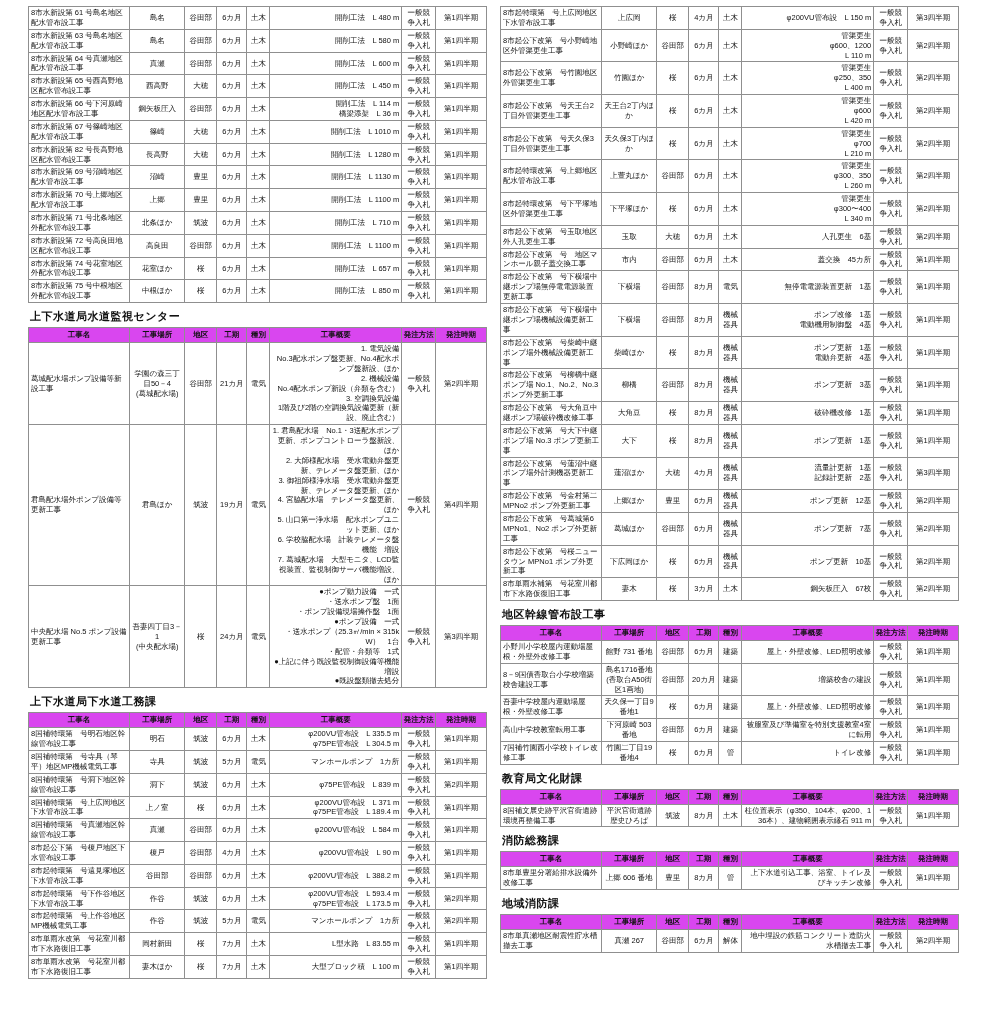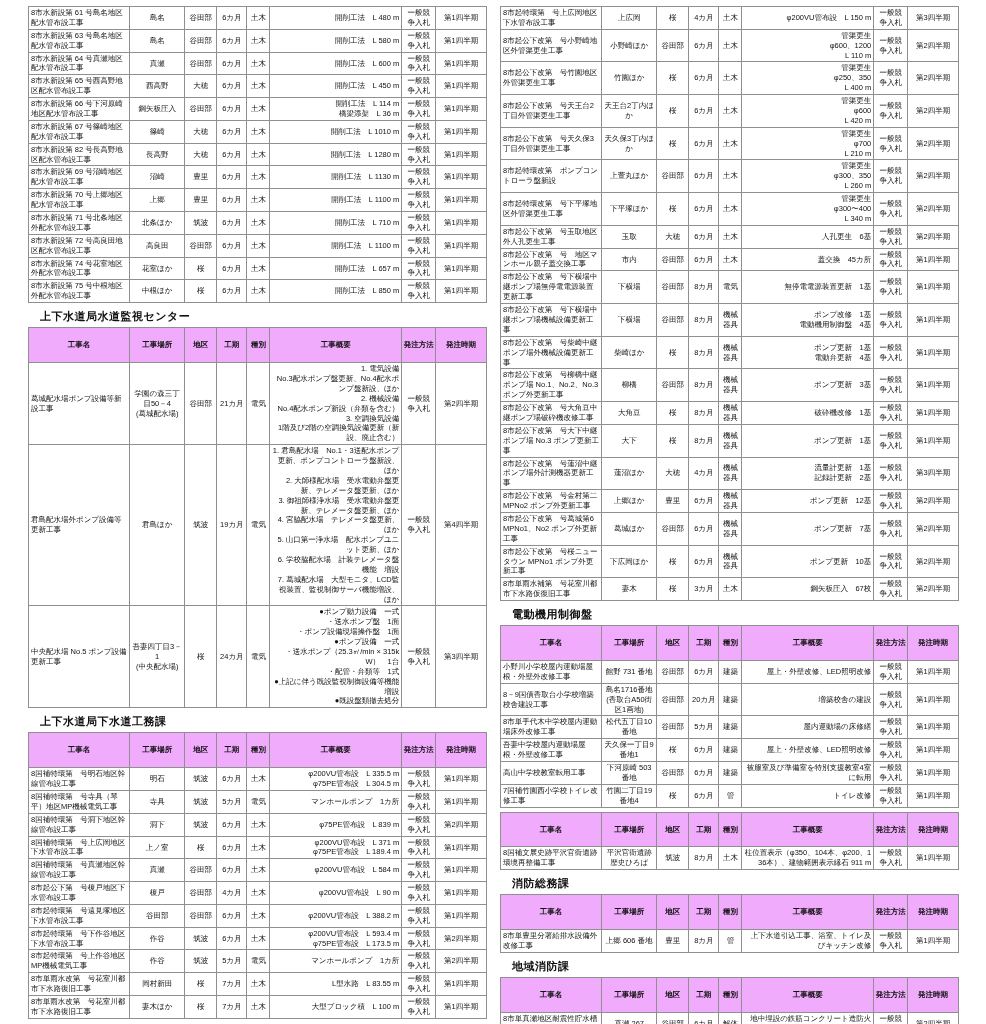--- a/index.html
+++ b/index.html
@@ -1,24 +1,24 @@
 <!DOCTYPE html>
 <html><head>
 <meta charset="utf-8">
 <style>
   html,body{margin:0;padding:0;background:#fff;}
   body{width:986px;height:1024px;overflow:hidden;color:#111;
        font-family:"Liberation Sans","DejaVu Sans",sans-serif;}
   .page{display:flex;gap:13px;padding:4px 0 0 28px;box-sizing:border-box;}
   .col{width:459px;flex:0 0 459px;}
-  .section-title{font-size:11px;font-weight:bold;margin:6px 0 3px 12px;letter-spacing:.5px;}
+  .section-title{font-size:11px;font-weight:bold;margin:6px 0 3px 2px;letter-spacing:.5px;}
   table{border-collapse:collapse;width:100%;table-layout:fixed;margin:2px 12px 4px 0;}
   th,td{border:1px solid #8f8f8f;font-size:7.5px;line-height:1.32;padding:1px 2px;
         vertical-align:middle;word-break:break-all;overflow:hidden;}
-  th{background:#f0abfc;text-align:center;font-weight:bold;padding:12px 1px;}
+  th{background:#d946ef;text-align:center;font-weight:bold;padding:2px 1px;}
   td.c-name{text-align:left;}
   td.c-place{text-align:center;white-space:pre-line;}
   td.c-summary{text-align:right;white-space:pre-line;}
   td.c-district,td.c-period,td.c-type,td.c-method,td.c-timing{text-align:center;}
   col.w-name{width:22.1%}col.w-place{width:12.0%}col.w-district{width:7.0%}
   col.w-period{width:6.6%}col.w-type{width:5.0%}col.w-summary{width:28.8%}
   col.w-method{width:7.4%}col.w-timing{width:11.1%}
 </style>
 </head>
 <body>
@@ -453,21 +453,21 @@
             <td class="c-district">桜</td>
             <td class="c-period">6カ月</td>
             <td class="c-type">土木</td>
             <td class="c-summary">管渠更生
 φ700
 L 210 m</td>
             <td class="c-method">一般競争入札</td>
             <td class="c-timing">第2四半期</td>
           </tr>
           <tr>
-            <td class="c-name">8市起特環改第　ポンプコントローラ盤新設</td>
+            <td class="c-name">8市起特環改第　号上郷地区配水管布設工事</td>
             <td class="c-place">上萱丸ほか</td>
             <td class="c-district">谷田部</td>
             <td class="c-period">6カ月</td>
             <td class="c-type">土木</td>
             <td class="c-summary">管渠更生
 φ300、350
 L 260 m</td>
             <td class="c-method">一般競争入札</td>
             <td class="c-timing">第2四半期</td>
           </tr>
@@ -611,21 +611,21 @@
             <td class="c-place">妻木</td>
             <td class="c-district">桜</td>
             <td class="c-period">3カ月</td>
             <td class="c-type">土木</td>
             <td class="c-summary">鋼矢板圧入　67枚</td>
             <td class="c-method">一般競争入札</td>
             <td class="c-timing">第2四半期</td>
           </tr>
         </tbody>
       </table>
-      <div class="section-title">電動機用制御盤</div>
+      <div class="section-title">地区幹線管布設工事</div>
       <table>
         <colgroup>
           <col class="w-name">
           <col class="w-place">
           <col class="w-district">
           <col class="w-period">
           <col class="w-type">
           <col class="w-summary">
           <col class="w-method">
           <col class="w-timing">
@@ -658,30 +658,20 @@
             <td class="c-place">島名1716番地
 (香取台A50街区1画地)</td>
             <td class="c-district">谷田部</td>
             <td class="c-period">20カ月</td>
             <td class="c-type">建築</td>
             <td class="c-summary">増築校舎の建設</td>
             <td class="c-method">一般競争入札</td>
             <td class="c-timing">第1四半期</td>
           </tr>
           <tr>
-            <td class="c-name">8市単手代木中学校屋内運動場床外改修工事</td>
-            <td class="c-place">松代五丁目10番地</td>
-            <td class="c-district">谷田部</td>
-            <td class="c-period">5カ月</td>
-            <td class="c-type">建築</td>
-            <td class="c-summary">屋内運動場の床修繕</td>
-            <td class="c-method">一般競争入札</td>
-            <td class="c-timing">第1四半期</td>
-          </tr>
-          <tr>
             <td class="c-name">吾妻中学校屋内運動場屋根・外壁改修工事</td>
             <td class="c-place">天久保一丁目9番地1</td>
             <td class="c-district">桜</td>
             <td class="c-period">6カ月</td>
             <td class="c-type">建築</td>
             <td class="c-summary">屋上・外壁改修、LED照明改修</td>
             <td class="c-method">一般競争入札</td>
             <td class="c-timing">第1四半期</td>
           </tr>
           <tr>
@@ -699,20 +689,21 @@
             <td class="c-place">竹園二丁目19番地4</td>
             <td class="c-district">桜</td>
             <td class="c-period">6カ月</td>
             <td class="c-type">管</td>
             <td class="c-summary">トイレ改修</td>
             <td class="c-method">一般競争入札</td>
             <td class="c-timing">第1四半期</td>
           </tr>
         </tbody>
       </table>
+      <div class="section-title">教育局文化財課</div>
       <table>
         <colgroup>
           <col class="w-name">
           <col class="w-place">
           <col class="w-district">
           <col class="w-period">
           <col class="w-type">
           <col class="w-summary">
           <col class="w-method">
           <col class="w-timing">

